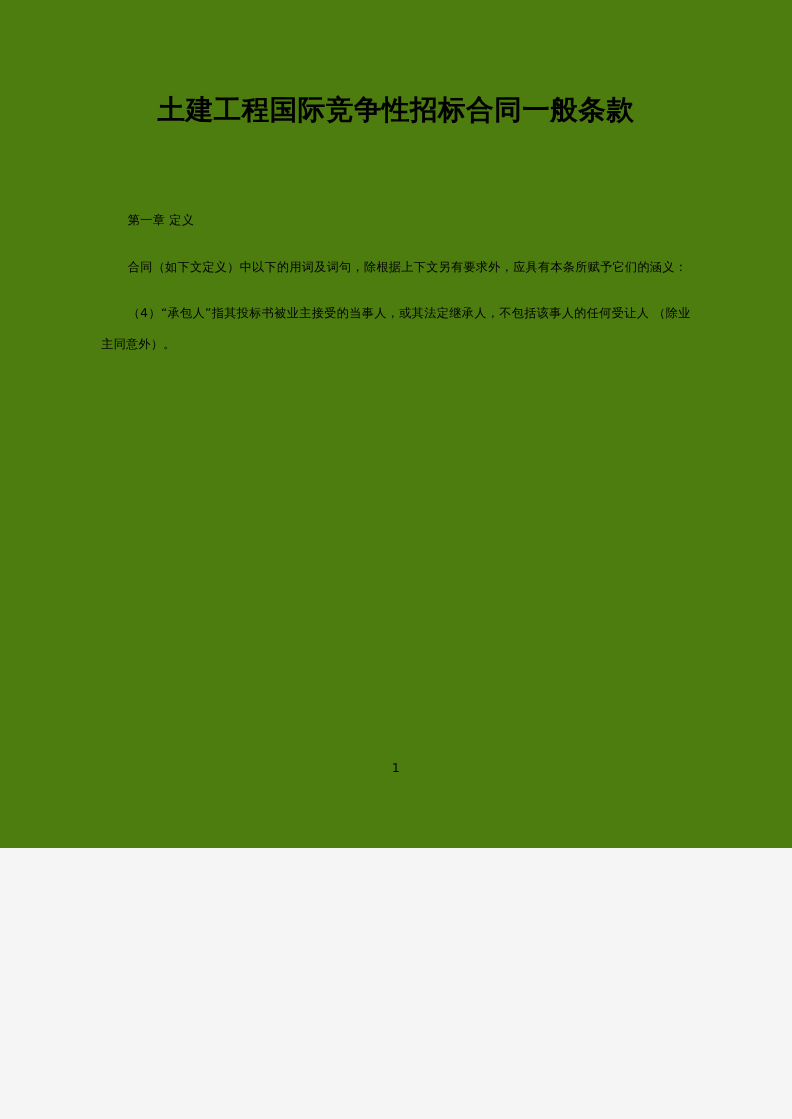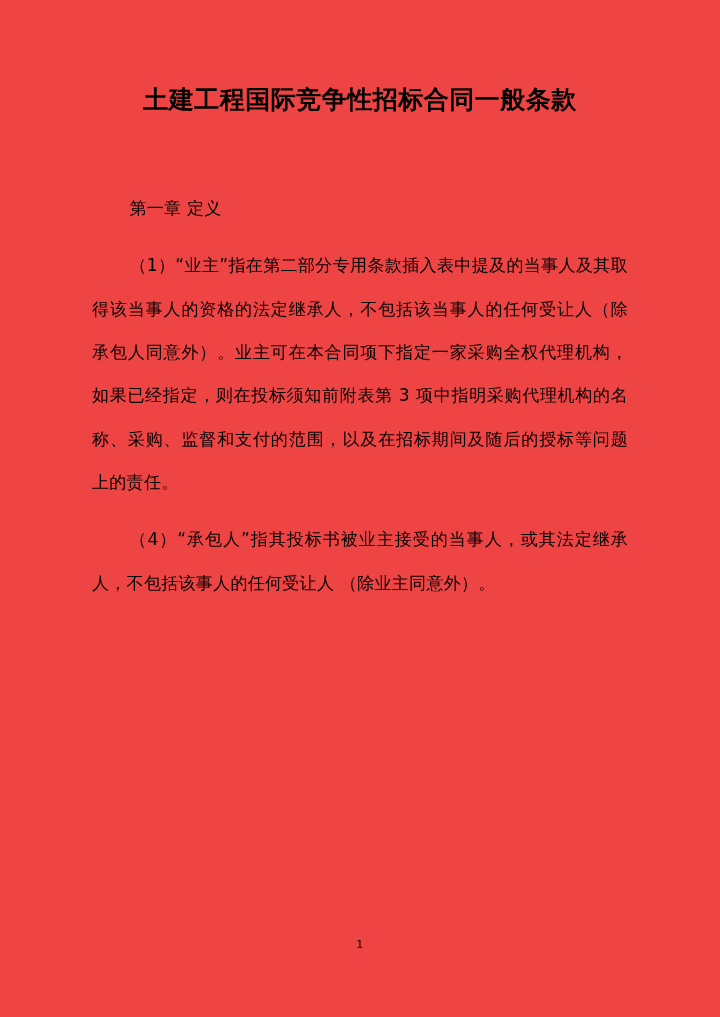--- a/index.html
+++ b/index.html
@@ -5,22 +5,22 @@
   html, body {
     margin: 0;
     padding: 0;
     background: #f5f5f5;
   }
   body {
     font-family: "DejaVu Sans", "Liberation Sans", sans-serif;
   }
   .page {
     width: 720px;
-    height: 1017px;
-    background: #ef4444;
+    height: 771px;
+    background: #4d7c0f;
     margin: 0 auto;
     position: relative;
     box-sizing: border-box;
     overflow: hidden;
   }
   .content {
     position: absolute;
     left: 0;
     top: 0;
     width: 720px;
@@ -36,21 +36,21 @@
     letter-spacing: 0.5px;
     color: #000;
     line-height: 1.4;
     font-family: "DejaVu Sans", "Liberation Sans", sans-serif;
   }
   .body-block {
     margin-top: 70px;
   }
   p.para {
     margin: 0 0 0 0;
-    font-size: 17px;
+    font-size: 11px;
     line-height: 2.55;
     color: #000;
     text-align: justify;
     text-justify: inter-ideograph;
     letter-spacing: 0.3px;
   }
   p.indent2 {
     text-indent: 2.2em;
   }
   p.gap-sm {
@@ -76,22 +76,22 @@
 <div class="page">
   <div class="content">
 
     <h1 class="doc-title">土建工程国际竞争性招标合同一般条款</h1>
 
     <div class="body-block">
 
       <p class="para indent2 gap-md">第一章  定义</p>
 
 
+      <p class="para indent2 gap-sm">合同（如下文定义）中以下的用词及词句，除根据上下文另有要求外，应具有本条所赋予它们的涵义：</p>
 
-      <p class="para indent2 gap-sm">（1）“业主”指在第二部分专用条款插入表中提及的当事人及其取得该当事人的资格的法定继承人，不包括该当事人的任何受让人（除承包人同意外）。业主可在本合同项下指定一家采购全权代理机构，如果已经指定，则在投标须知前附表第 3 项中指明采购代理机构的名称、采购、监督和支付的范围，以及在招标期间及随后的授标等问题上的责任。</p>
 
       <p class="para indent2 gap-sm">（4）“承包人”指其投标书被业主接受的当事人，或其法定继承人，不包括该事人的任何受让人 （除业主同意外）。</p>
 
 
 
     </div>
   </div>
 
   <div class="page-number">1</div>
 </div>

